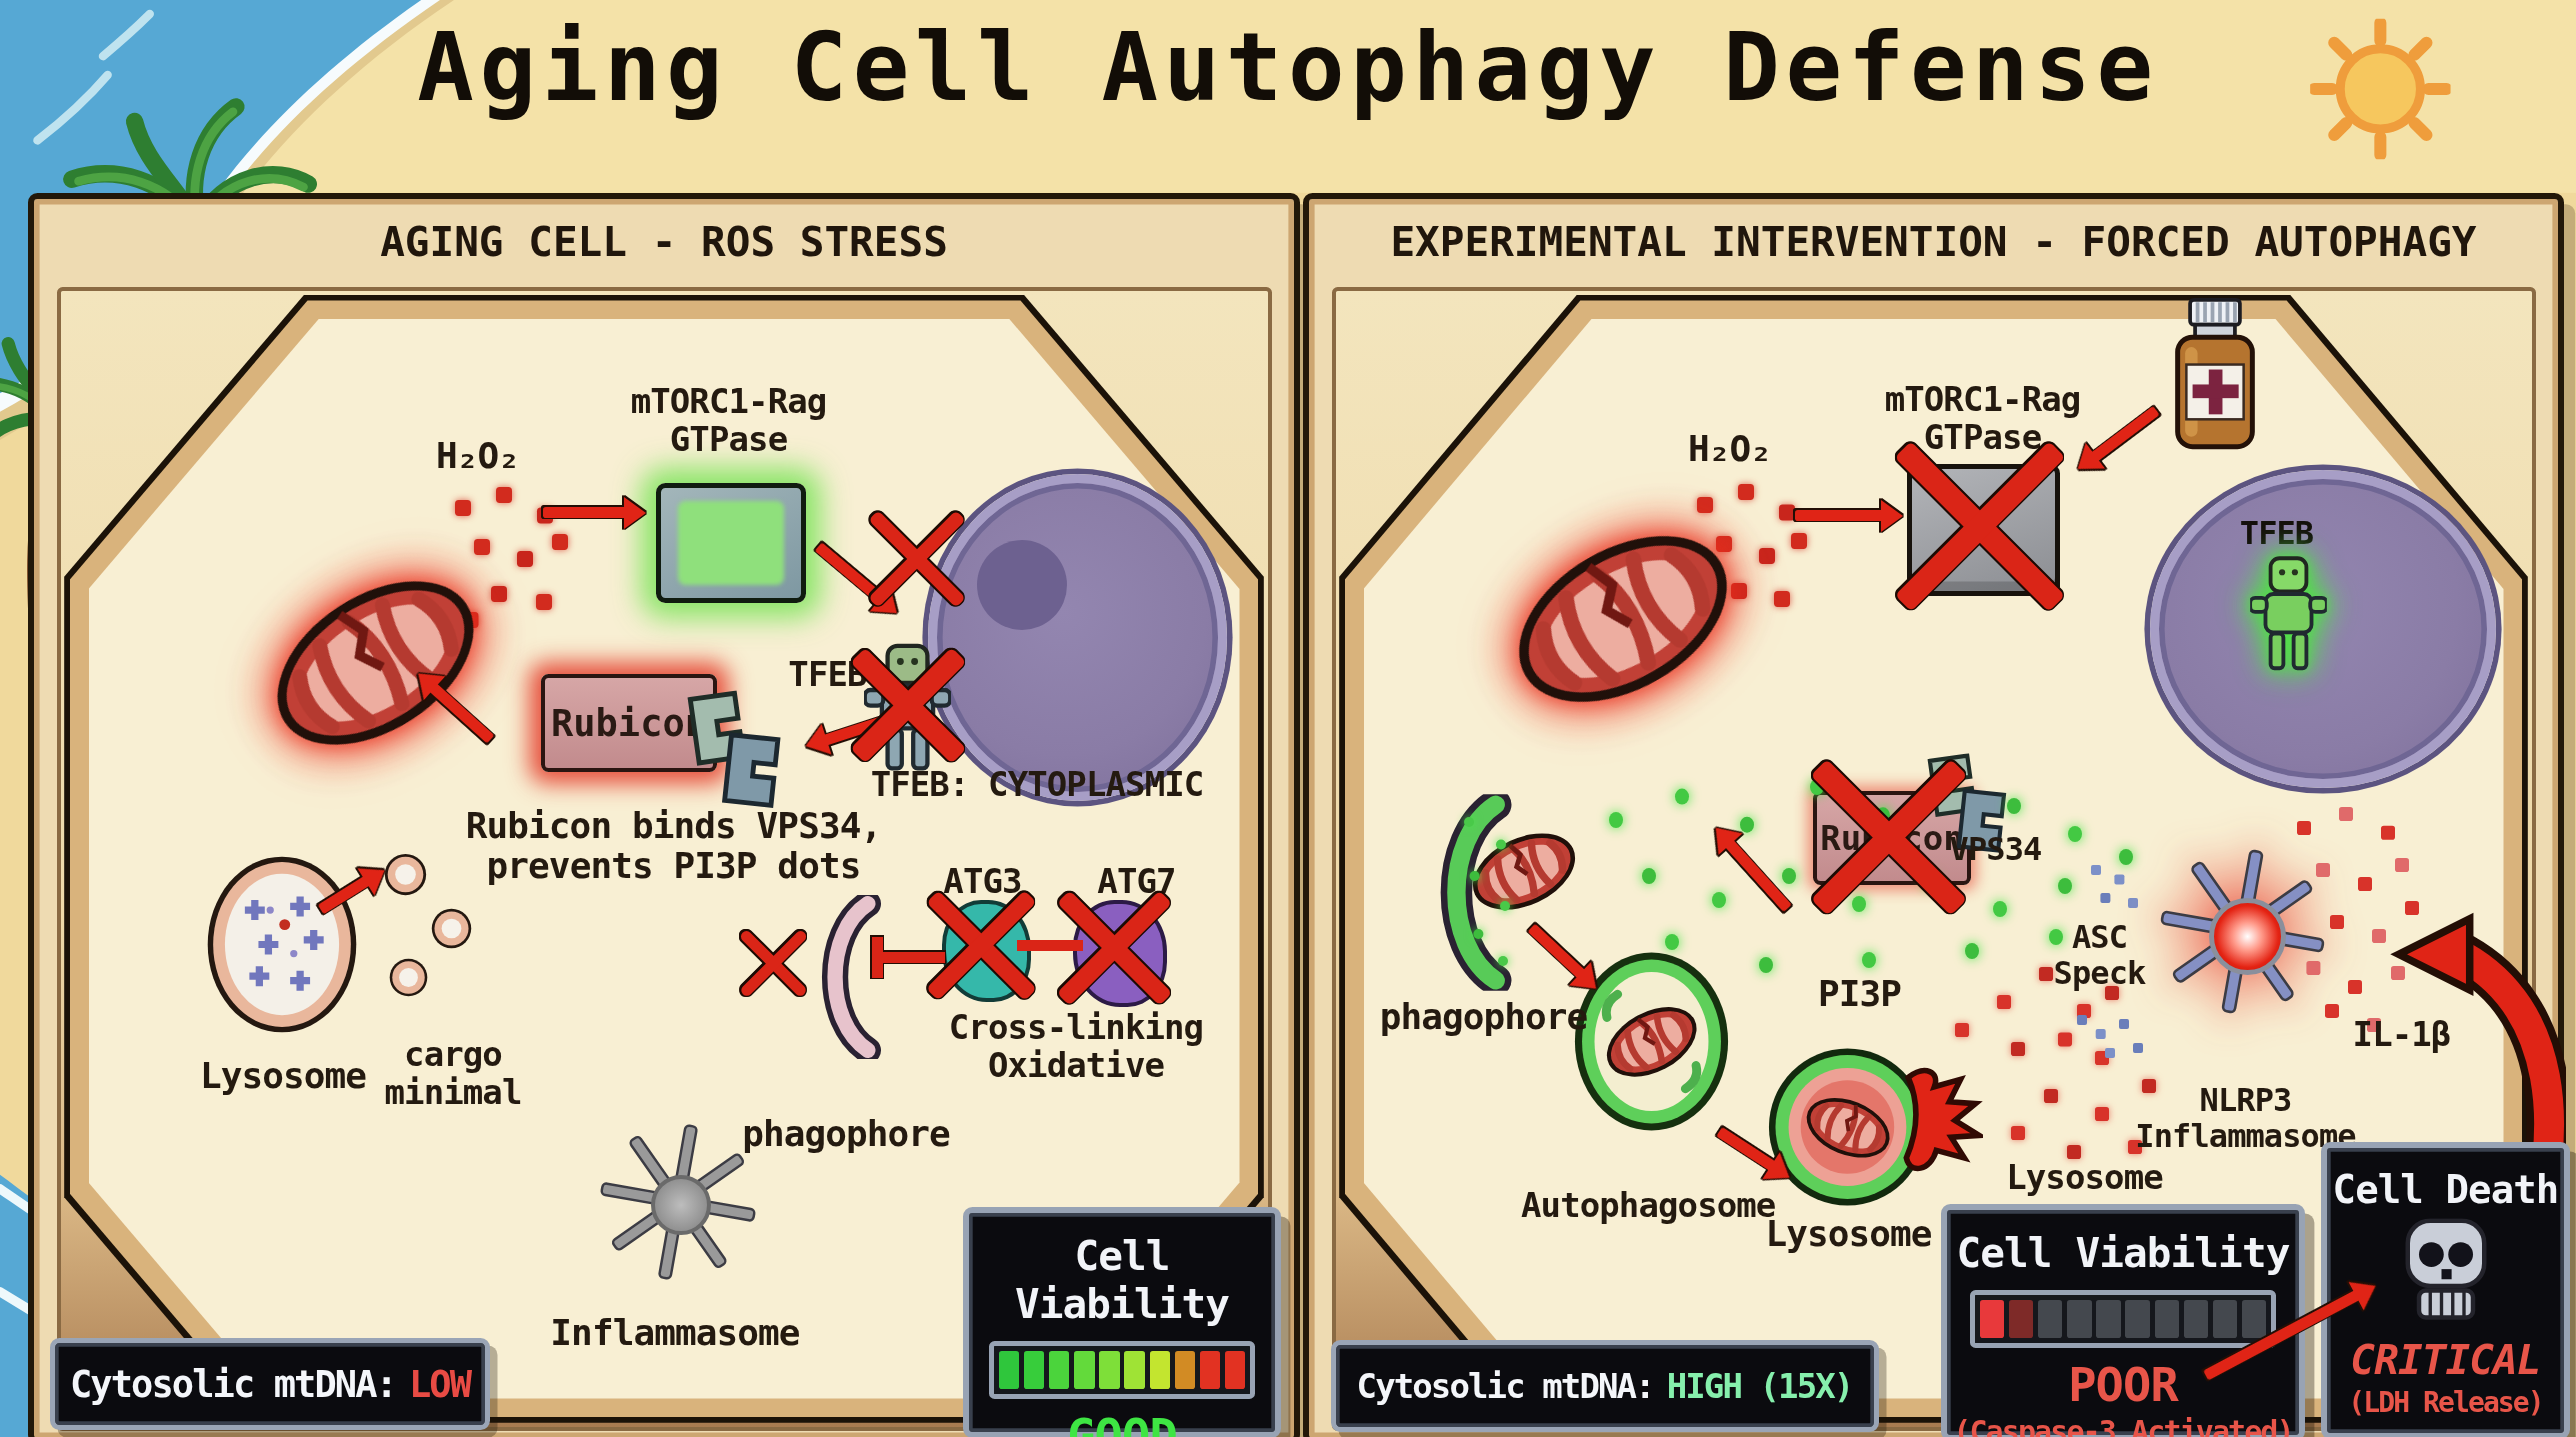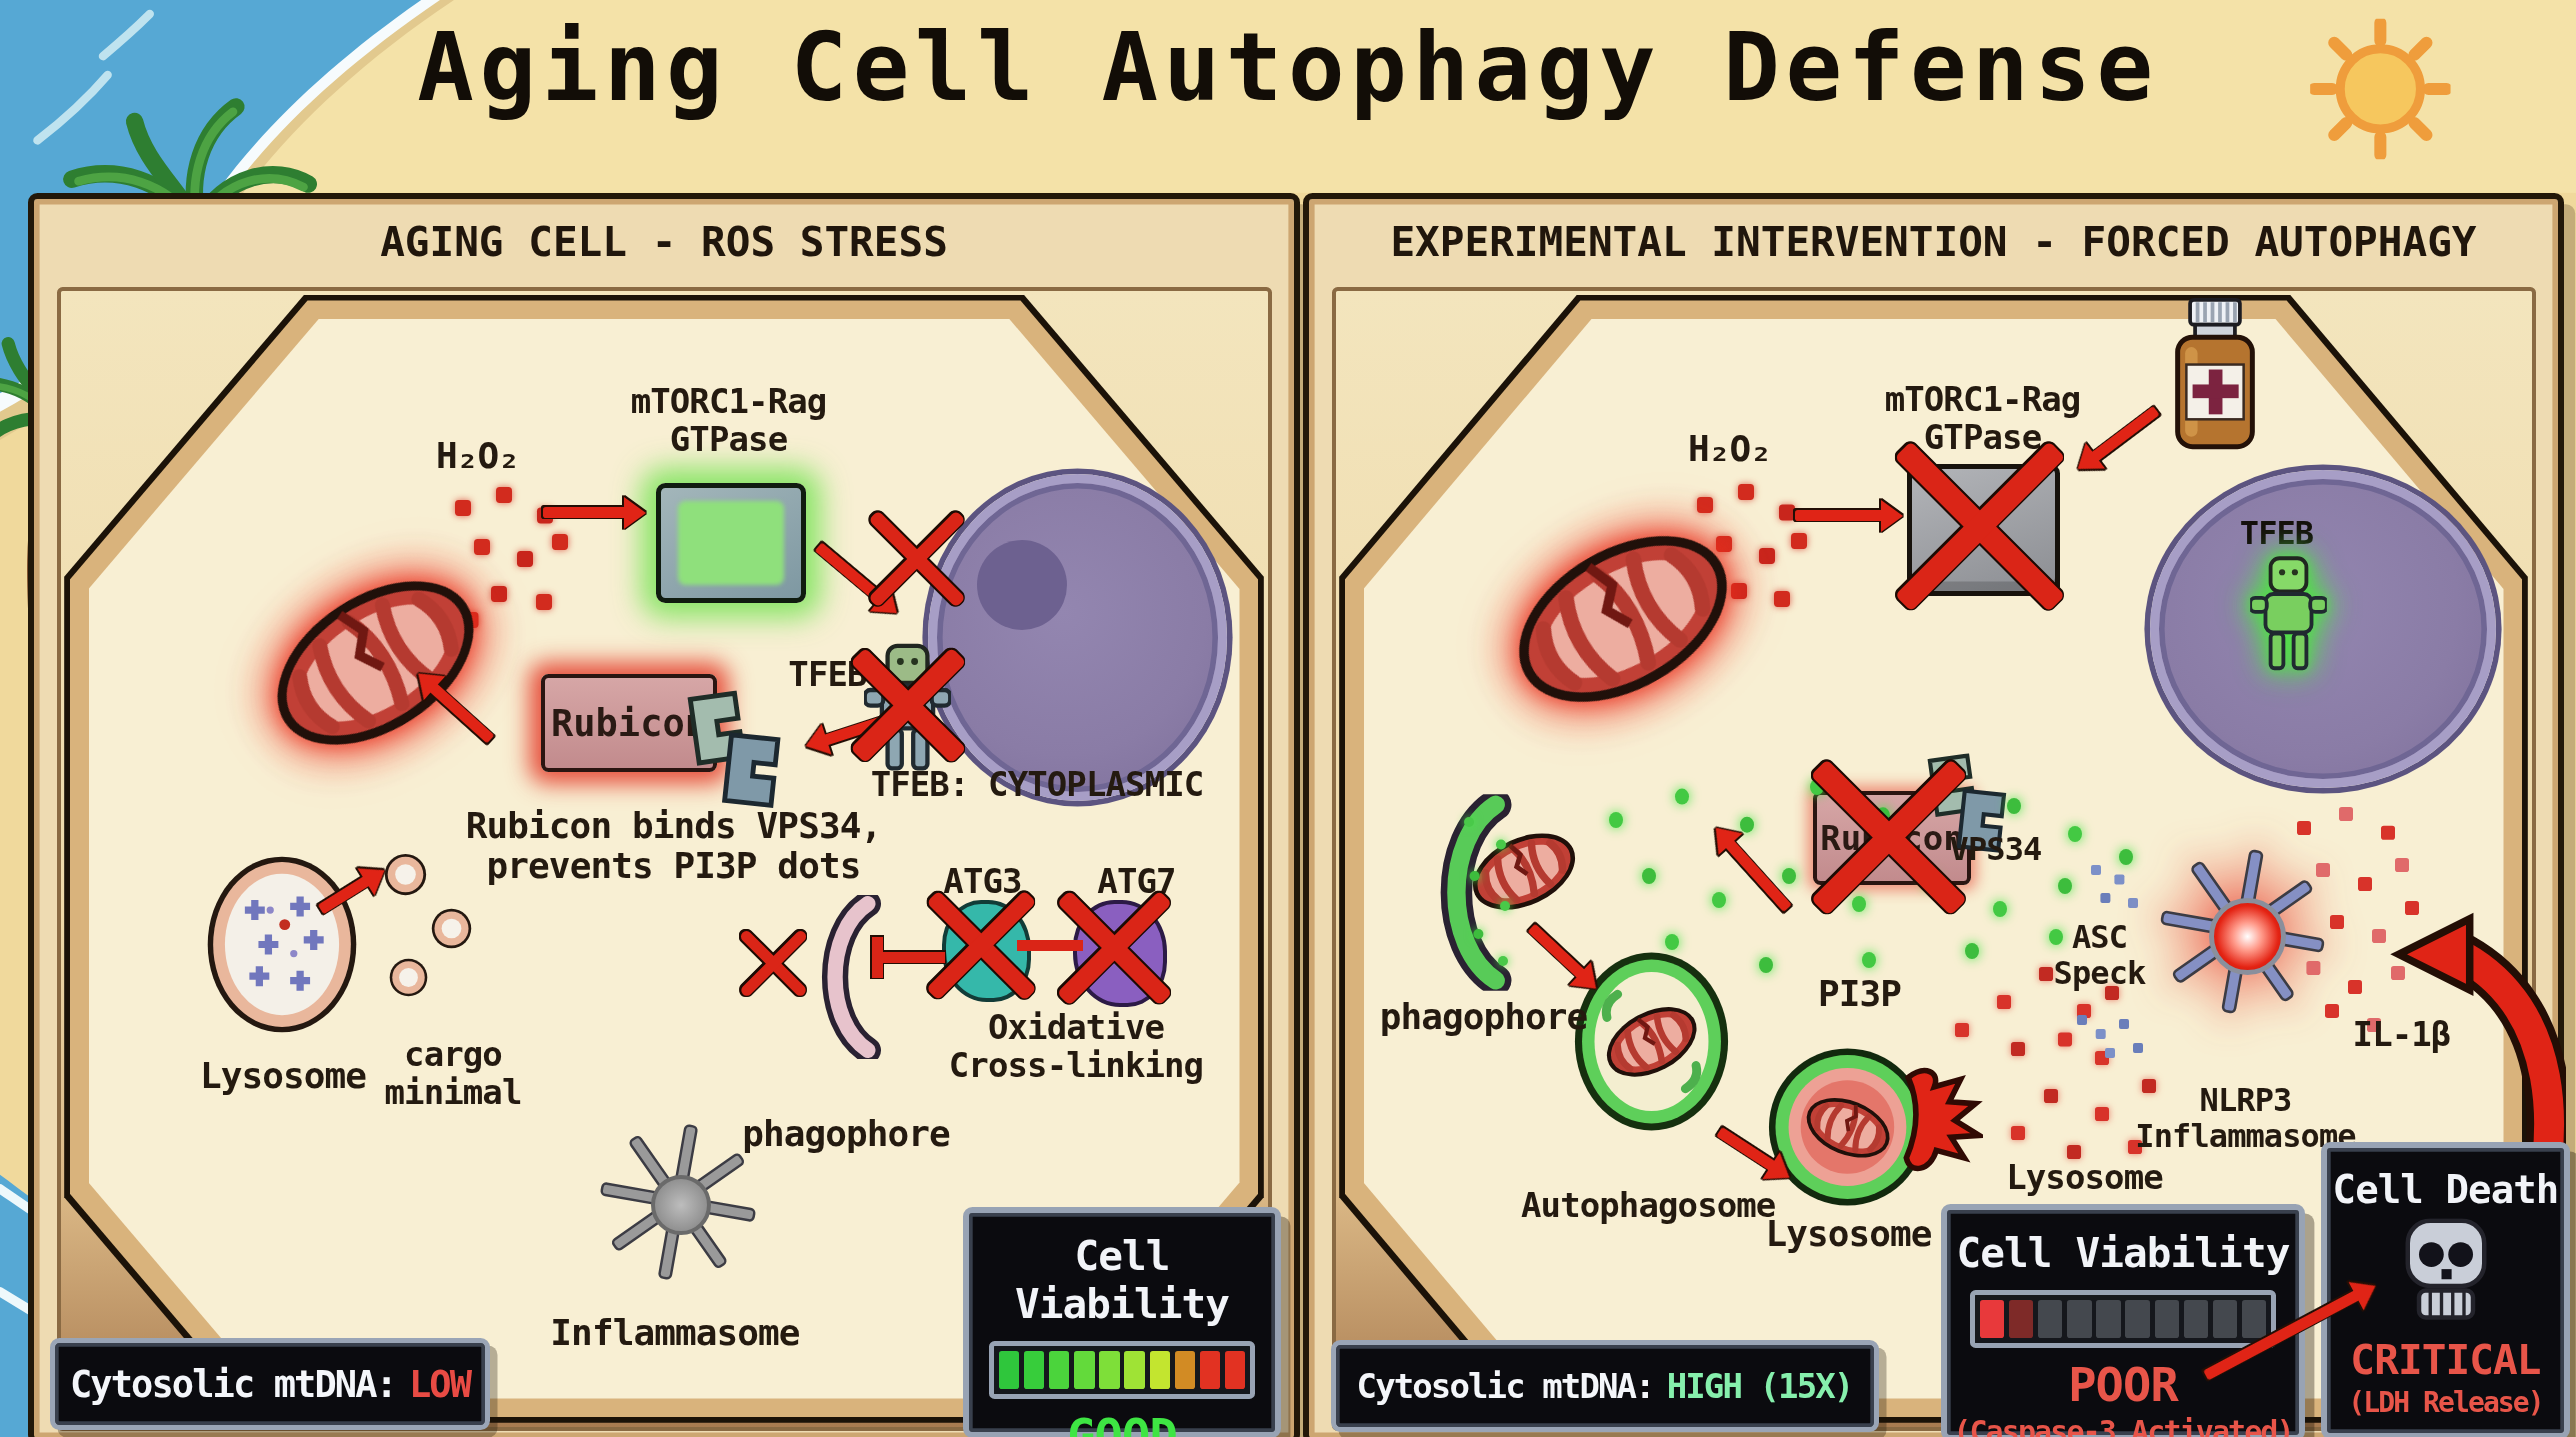--- a/index.html
+++ b/index.html
@@ -337,22 +337,22 @@
     <div style="position:absolute;left:983px;top:741px;width:66px;height:11.2px;background:#da2517;z-index:3"></div>
     <div class="xm" style="left:895px;top:688px;width:105px;height:116px">
         <b></b>
         <b></b>
       </div>
     <div class="xm" style="left:1026px;top:688px;width:110px;height:122px">
         <b></b>
         <b></b>
       </div>
     <div class="lb" style="left:836px;top:809px;width:412px;font-size:34px">
+      <div>Cross-linking</div>
       <div>Oxidative</div>
-      <div>Cross-linking</div>
     </div>
 
     <div class="pinw" style="left:562px;top:921px;color:#9a9a9a">
       <svg width="164" height="164" viewBox="0 0 175 175">
           <use href="#sym-pin" width="175" height="175"></use>
         </svg>
     </div>
     <div class="coreG" style="left:617px;top:976px;width:52px;height:52px"></div>
     <div class="lb" style="left:435px;top:1114px;width:412px;font-size:36px">Inflammasome</div>
 
@@ -530,19 +530,19 @@
     </div>
     <div class="arrow" style="left:897px;top:1161px;width:192px;transform:rotate(-28deg);z-index:8">
         <i class="sh"></i>
         <i class="hd"></i>
       </div>
     <div class="hud" style="left:1012px;top:943px;width:237px;height:285px">
       <div class="ht" style="font-size:39px">Cell Death</div>
       <svg class="skull" width="90" height="109" viewBox="0 0 96 116">
           <use href="#sym-skull" width="96" height="116"></use>
         </svg>
-      <div class="st" style="font-size: 41px; color: rgb(232, 85, 73);">CRITICAL</div>
+      <div class="st" style="font-size: 41px; color: rgb(232, 85, 73); font-style: italic;">CRITICAL</div>
       <div class="nt" style="font-size: 28px; color: rgb(232, 85, 73);">(LDH Release)</div>
     </div>
   </div>
 
 </div>
 
 
 </body></html>

